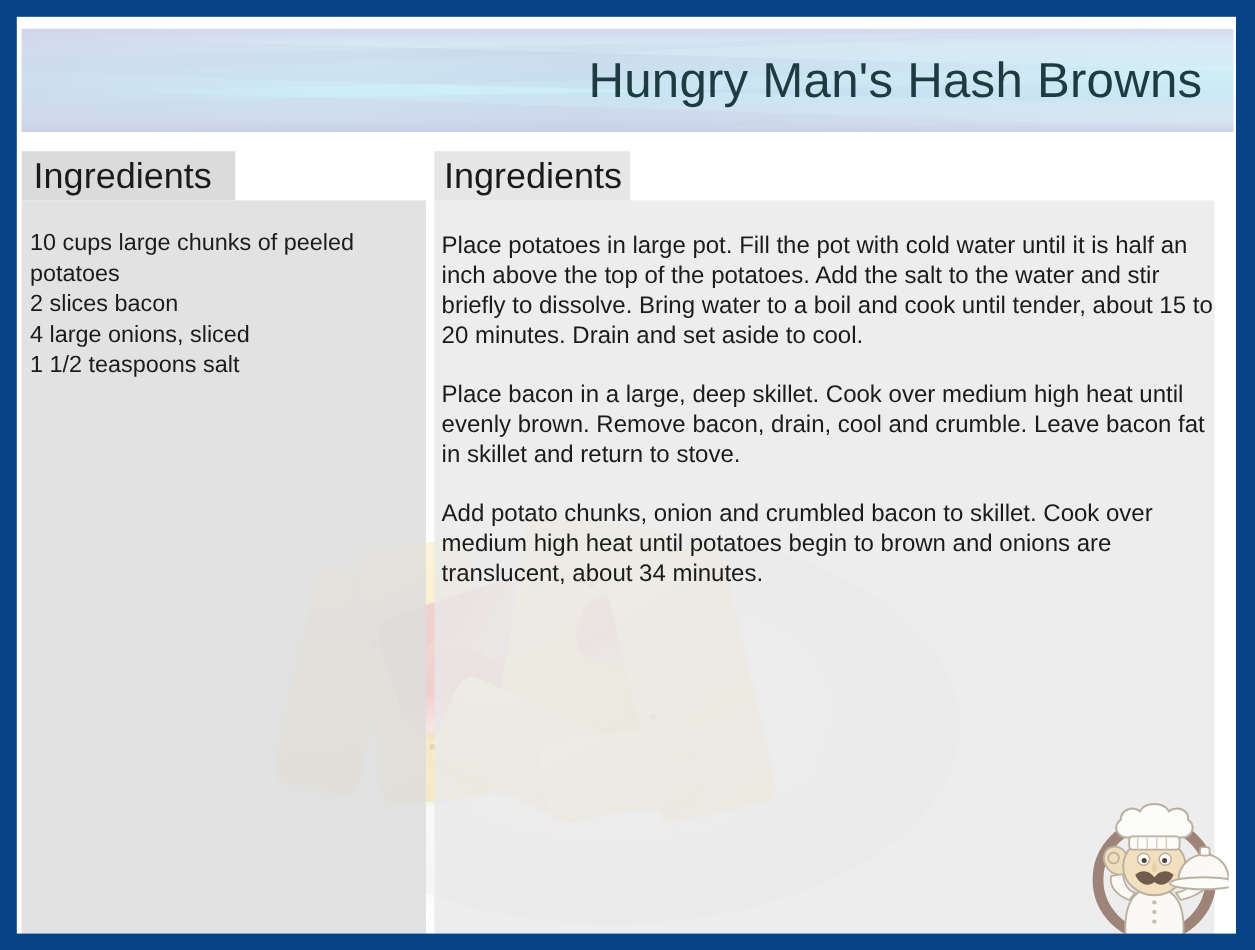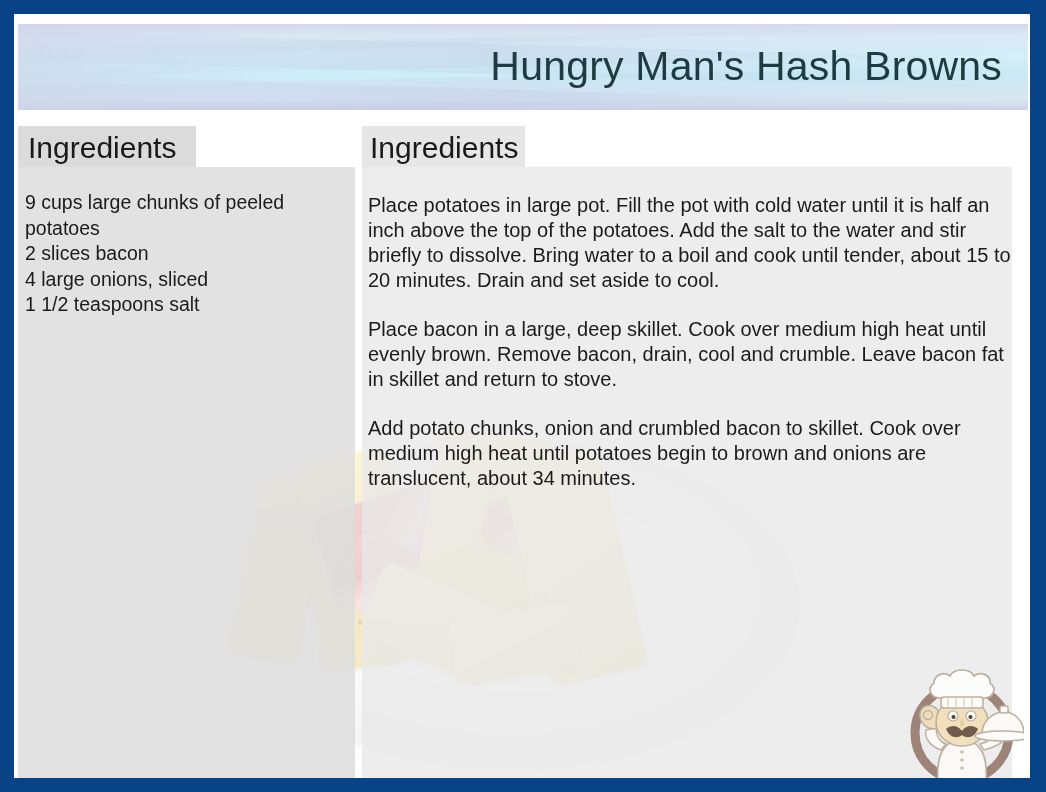--- a/index.html
+++ b/index.html
@@ -238,21 +238,21 @@
 
   <div class="panel-ingredients-head"></div>
   <div class="panel-ingredients-body"></div>
   <div class="panel-directions-head"></div>
   <div class="panel-directions-body"></div>
 
   <div class="section-head head-ingredients">Ingredients</div>
   <div class="section-head head-directions">Ingredients</div>
 
   <div class="ingredients-list">
-    <div>9 cups large chunks of peeled potatoes</div>
+    <div>10 cups large chunks of peeled potatoes</div>
     <div>2 slices bacon</div>
     <div>4 large onions, sliced</div>
     <div>1 1/2 teaspoons salt</div>
   </div>
 
   <div class="directions-body">
     <p>Place potatoes in large pot.  Fill the pot with cold water until it is half an inch above the top of the potatoes. Add the salt to the water and stir briefly to dissolve. Bring water to a boil and cook until tender, about 15 to 20 minutes. Drain and set aside to cool.</p>
     <p>Place bacon in a large, deep skillet. Cook over medium high heat until evenly brown. Remove bacon, drain, cool and crumble. Leave bacon fat in skillet and return to stove.</p>
     <p>Add potato chunks, onion and crumbled bacon to skillet. Cook over medium high heat until potatoes begin to brown and onions are translucent, about 34 minutes.</p>
   </div>

